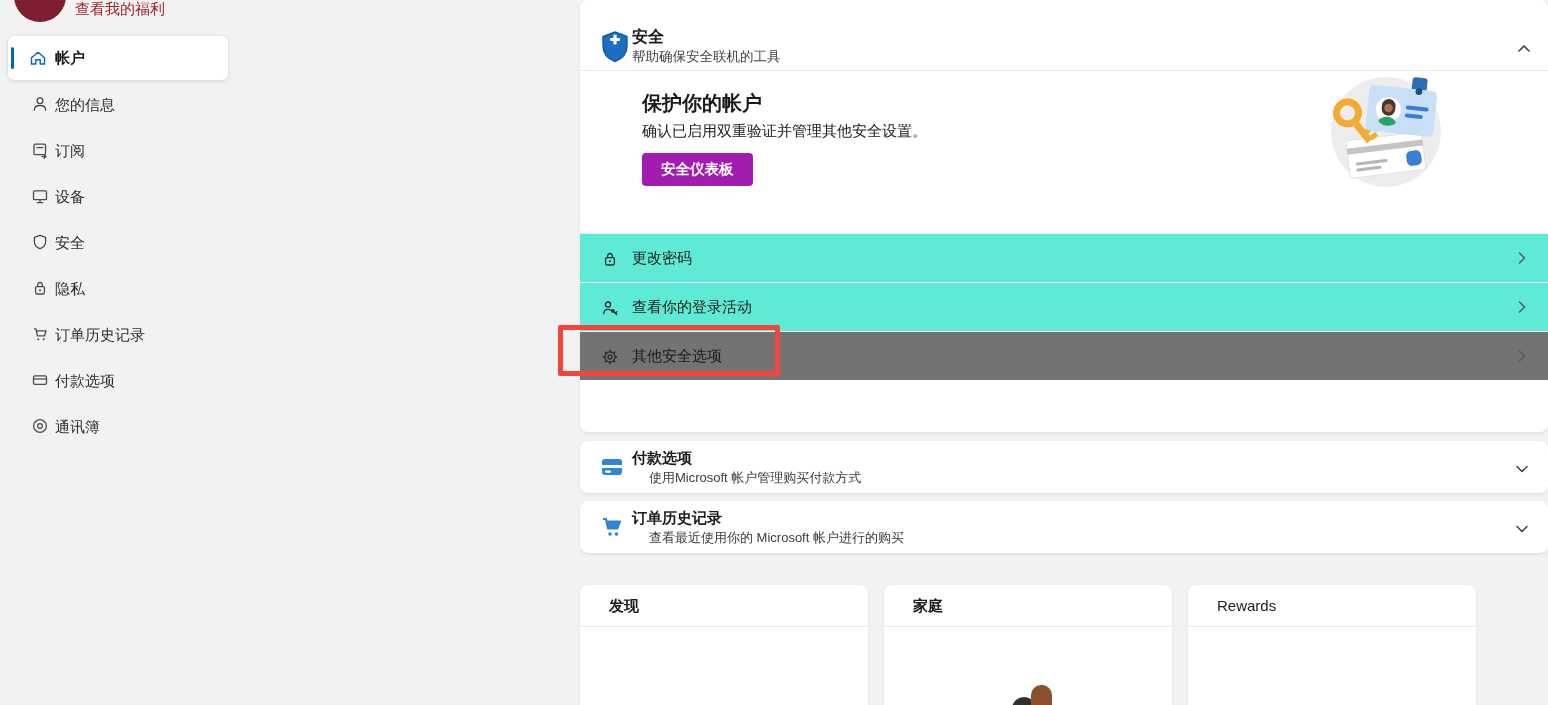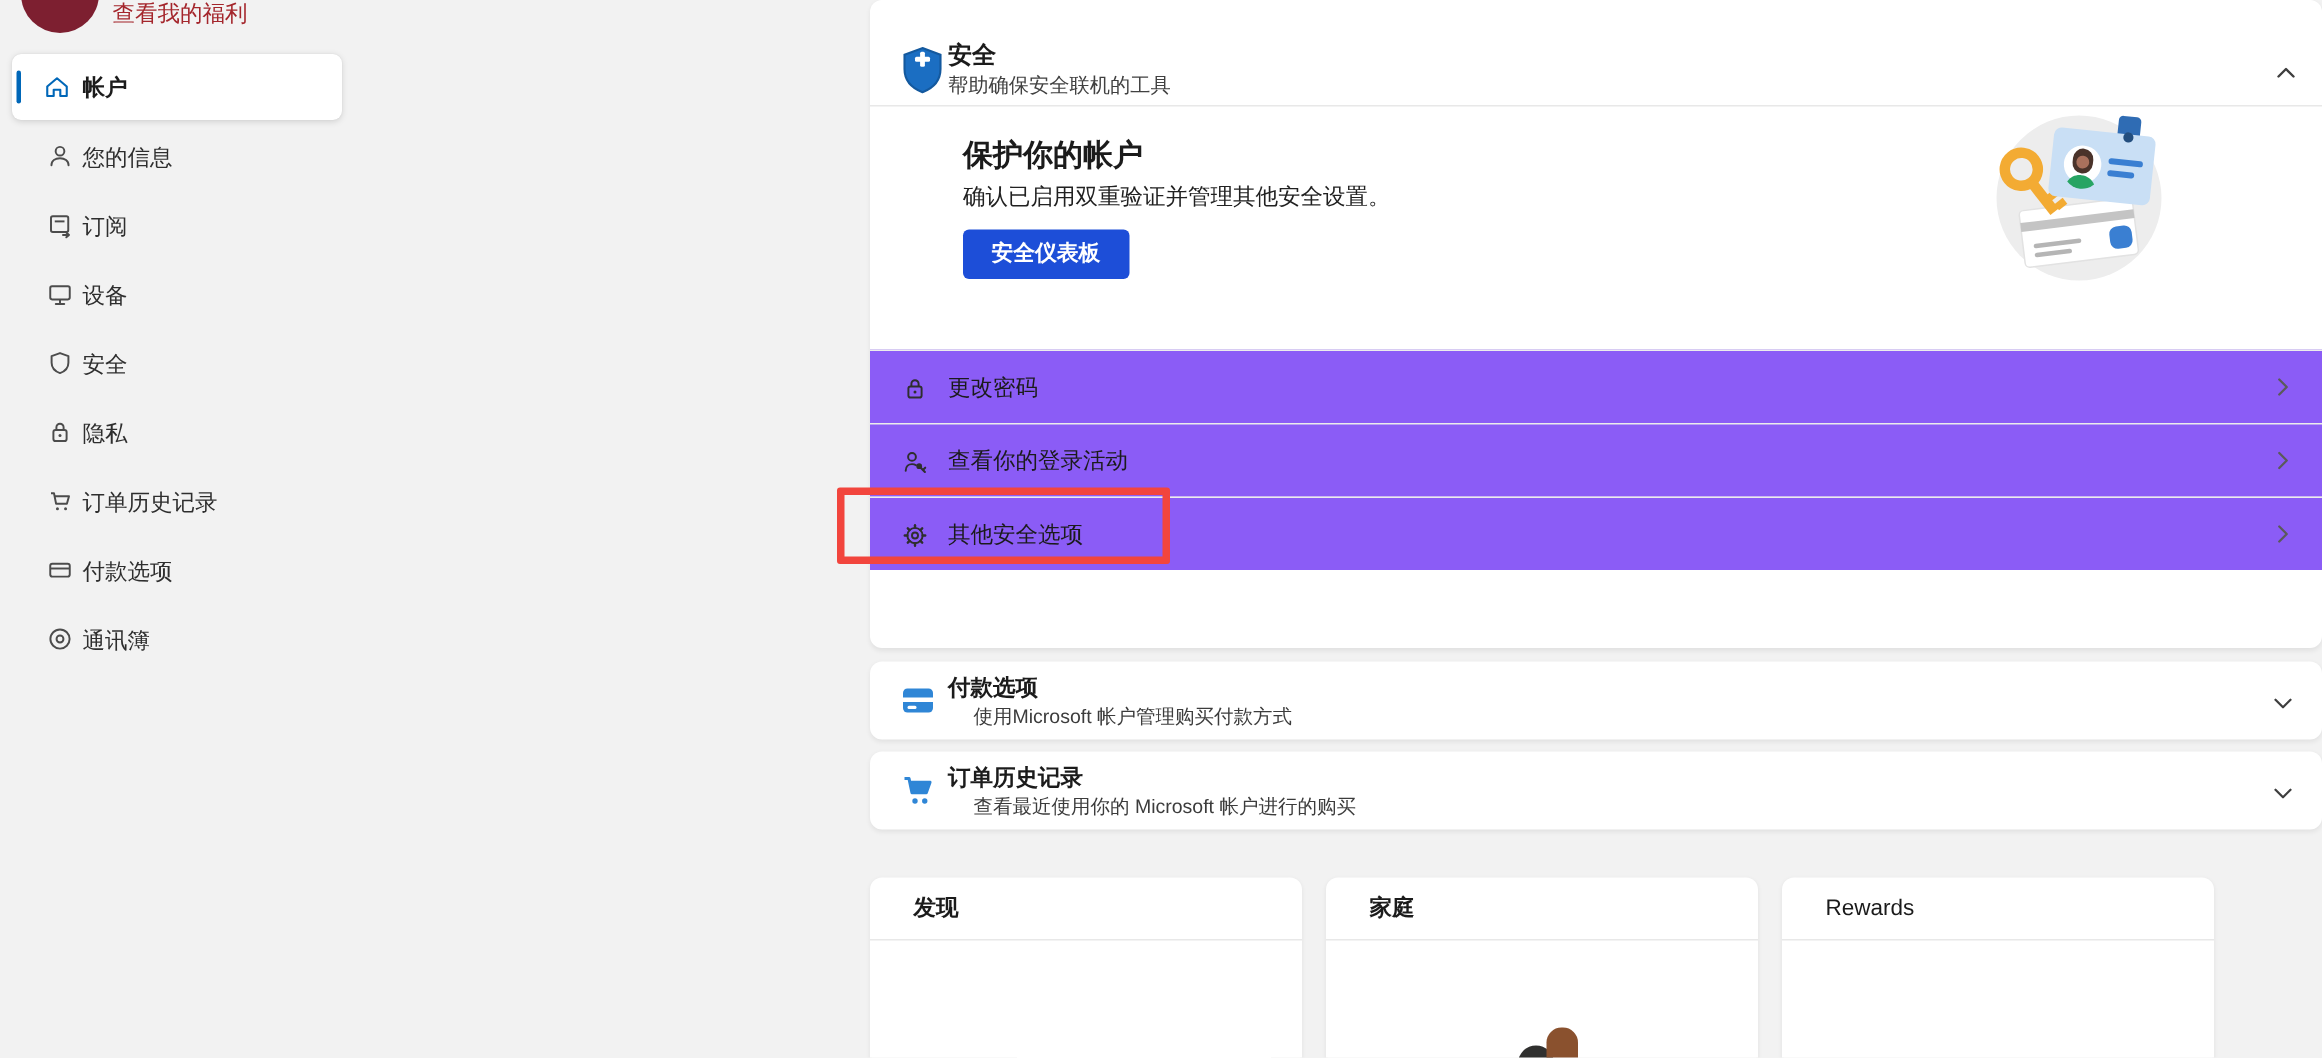--- a/index.html
+++ b/index.html
@@ -46,28 +46,28 @@
   .sec-header { position:absolute; left:0; top:0; width:100%; height:31px; border-bottom:1px solid #e8e8e8;margin-top:40px; }
   .sec-header .shield { position:absolute; left:20px; top:-9px; }
   .sec-title { position:absolute; left:52px; top:-13px; font-size:16px; font-weight:700; }
   .sec-sub { position:absolute; left:52px; top:8px; font-size:13.5px; color:#414141; }
   .chev-btn { position:absolute; right:16px; cursor:pointer; }
 
   .protect-title { position:absolute; left:62px; top:90px; font-size:20px; font-weight:700; }
   .protect-body  { position:absolute; left:62px; top:122px; font-size:15px; color:#212121; }
   .protect-btn {
     position:absolute; left:62px; top:153px; height:33px; padding:0 19px;
-    background:#1d4ed8; color:#fff; font-size:14.5px; font-weight:700;
+    background:#a21caf; color:#fff; font-size:14.5px; font-weight:700;
     border:none; border-radius:4px; line-height:33px; cursor:pointer;
   }
   .illus { position:absolute; left:742px; top:74px; }
 
   .rows { position:absolute; left:0; top:233px; width:100%; }
-  .sec-row { position:relative; width:100%; height:49px; background:#8b5cf6; border-top:1px solid #ececec; cursor:pointer; }
-  .sec-row.hl { background:#8b5cf6; }
+  .sec-row { position:relative; width:100%; height:49px; background:#5eead4; border-top:1px solid #ececec; cursor:pointer; }
+  .sec-row.hl { background:#737373; }
   .sec-row .icn { position:absolute; left:20px; top:15px; }
   .sec-row .lbl { position:absolute; left:52px; top:15px; font-size:15px; color:#1b1b1b; }
   .sec-row .chev { position:absolute; right:18px; top:16px; }
 
   .related { position:relative; width:100%; height:53px; background:#fff; border-top:1px solid #ececec; border-radius:0 0 8px 8px; }
   .related .wrap { position:absolute; left:15px; top:17px; display:flex; align-items:center; }
   .related .tag { font-size:15px; color:#1b1b1b; margin-right:13px; }
   .related a { font-size:15px; color:#0067b8; text-decoration:none; margin-right:26px; cursor:pointer; }
 
   

